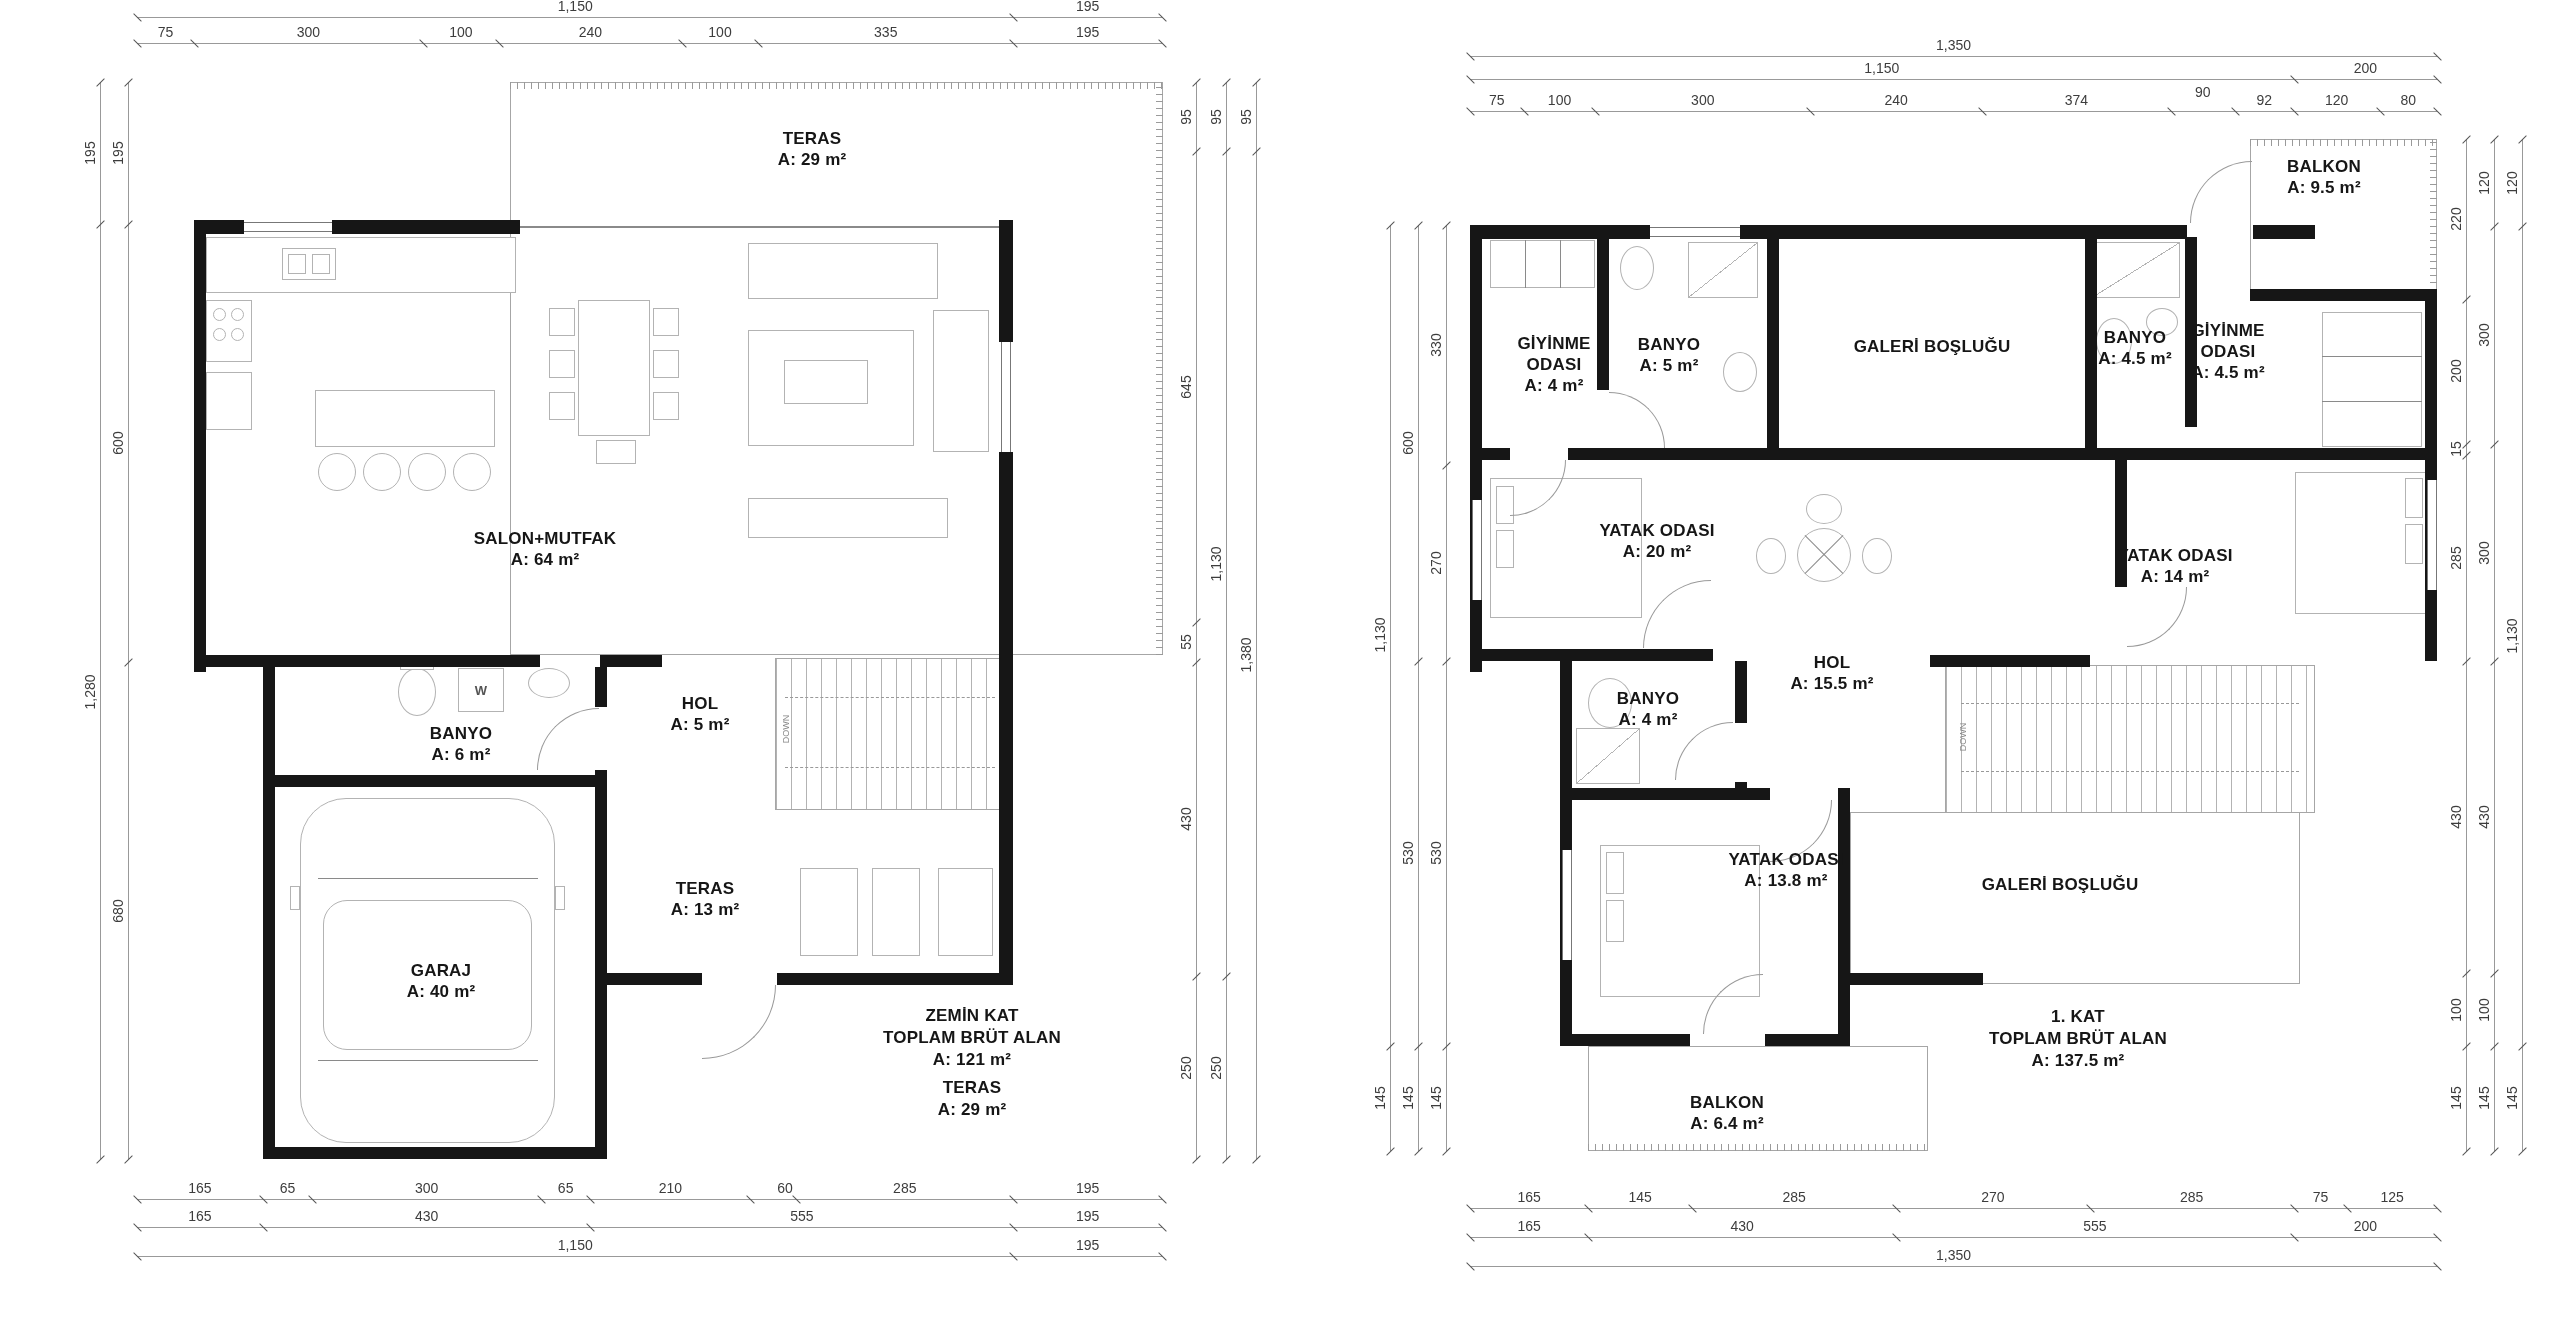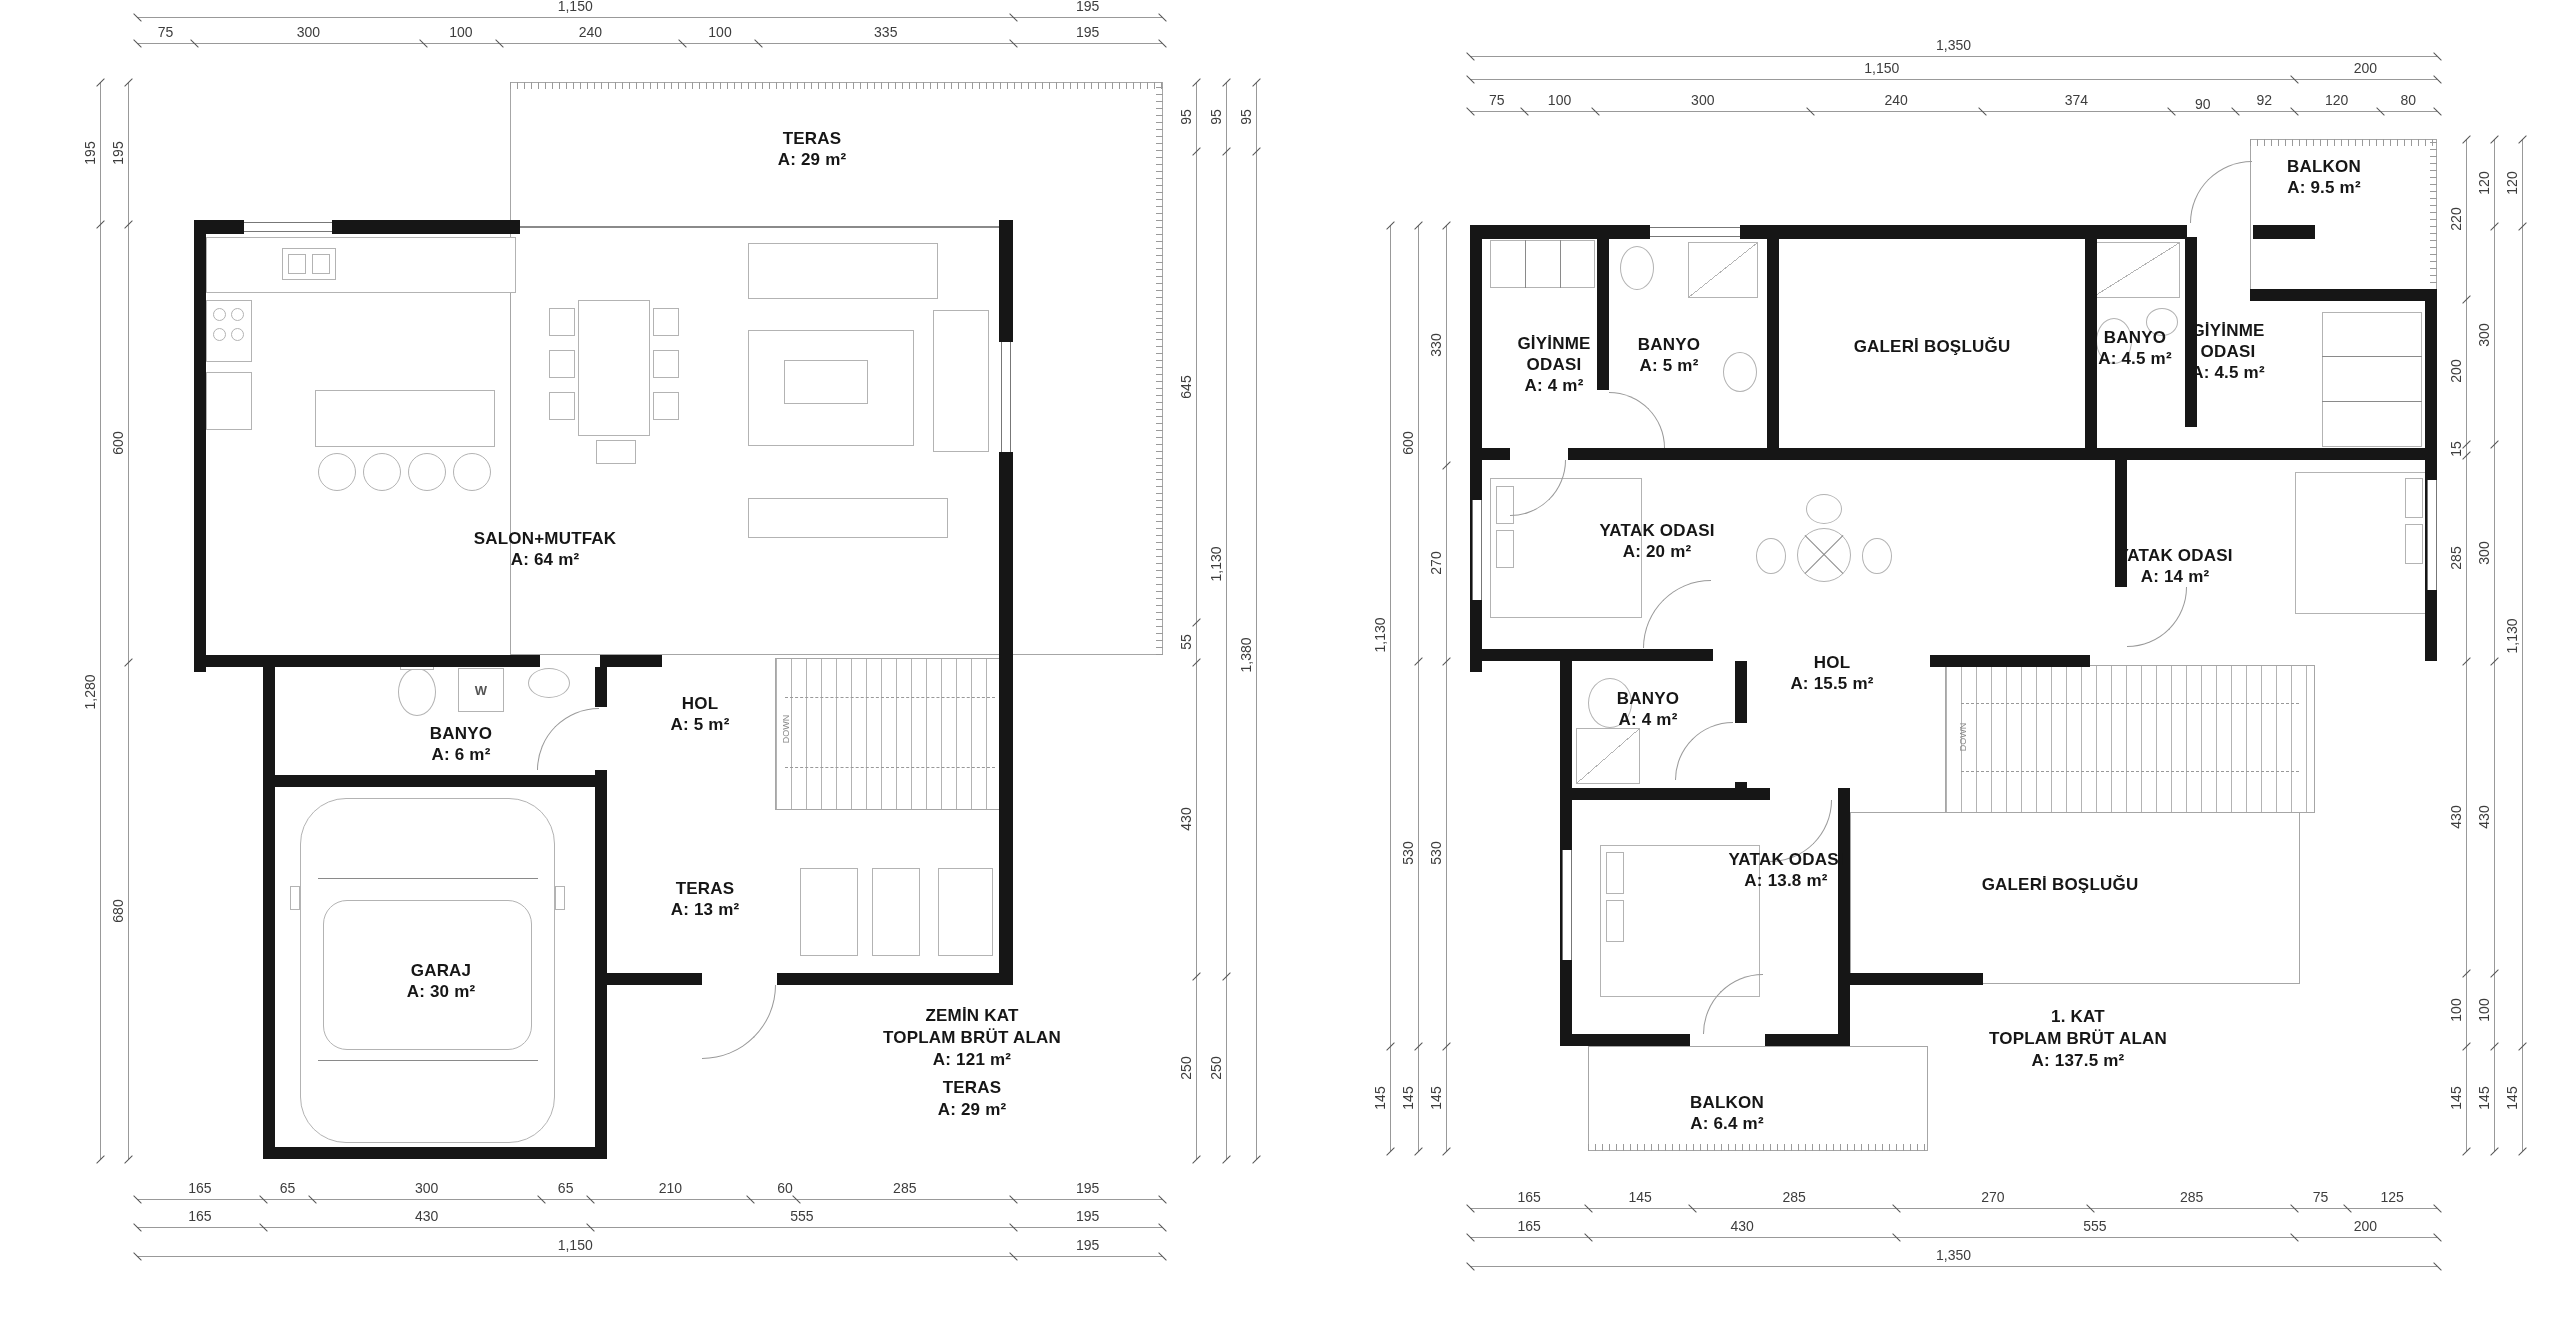--- a/index.html
+++ b/index.html
@@ -120,21 +120,21 @@
       <div class="room-label" style="left: 700px; top: 693px;">
         <div class="">HOL</div>
         <div class="">A: 5 m²</div>
       </div>
       <div class="room-label" style="left: 705px; top: 878px;">
         <div class="">TERAS</div>
         <div class="">A: 13 m²</div>
       </div>
       <div class="room-label" style="left: 441px; top: 960px;">
         <div class="">GARAJ</div>
-        <div class="">A: 30 m²</div>
+        <div class="">A: 40 m²</div>
       </div>
       <div class="title-label" style="left: 972px; top: 1005px;">
         <div class="">ZEMİN KAT</div>
         <div class="">TOPLAM BRÜT ALAN</div>
         <div class="">A: 121 m²</div>
       </div>
       <div class="title-label" style="left: 972px; top: 1077px;">
         <div class="">TERAS</div>
         <div class="">A: 29 m²</div>
       </div>
@@ -385,21 +385,21 @@
       <div class="dim-label-h" style="left: 1496.86px; top: 92px;">75</div>
       <div class="tick" style="left: 1523.72px; top: 106px; width: 1px; height: 11px; transform: rotate(-45deg);"></div>
       <div class="dim-label-h" style="left: 1559.54px; top: 92px;">100</div>
       <div class="tick" style="left: 1595.35px; top: 106px; width: 1px; height: 11px; transform: rotate(-45deg);"></div>
       <div class="dim-label-h" style="left: 1702.8px; top: 92px;">300</div>
       <div class="tick" style="left: 1810.24px; top: 106px; width: 1px; height: 11px; transform: rotate(-45deg);"></div>
       <div class="dim-label-h" style="left: 1896.2px; top: 92px;">240</div>
       <div class="tick" style="left: 1982.15px; top: 106px; width: 1px; height: 11px; transform: rotate(-45deg);"></div>
       <div class="dim-label-h" style="left: 2076.34px; top: 92px;">374</div>
       <div class="tick" style="left: 2170.54px; top: 106px; width: 1px; height: 11px; transform: rotate(-45deg);"></div>
-      <div class="dim-label-h" style="left: 2202.77px; top: 96px;">90</div>
+      <div class="dim-label-h" style="left: 2202.77px; top: 84px;">90</div>
       <div class="tick" style="left: 2235px; top: 106px; width: 1px; height: 11px; transform: rotate(-45deg);"></div>
       <div class="dim-label-h" style="left: 2264.37px; top: 92px;">92</div>
       <div class="tick" style="left: 2293.74px; top: 106px; width: 1px; height: 11px; transform: rotate(-45deg);"></div>
       <div class="dim-label-h" style="left: 2336.72px; top: 92px;">120</div>
       <div class="tick" style="left: 2379.7px; top: 106px; width: 1px; height: 11px; transform: rotate(-45deg);"></div>
       <div class="dim-label-h" style="left: 2408.35px; top: 92px;">80</div>
       <div class="tick" style="left: 2437px; top: 106px; width: 1px; height: 11px; transform: rotate(-45deg);"></div>
       <div class="dline" style="left: 1470px; top: 1208px; width: 967px; height: 1px;"></div>
       <div class="tick" style="left: 1470px; top: 1203px; width: 1px; height: 11px; transform: rotate(-45deg);"></div>
       <div class="dim-label-h" style="left: 1529.09px; top: 1189px;">165</div>

